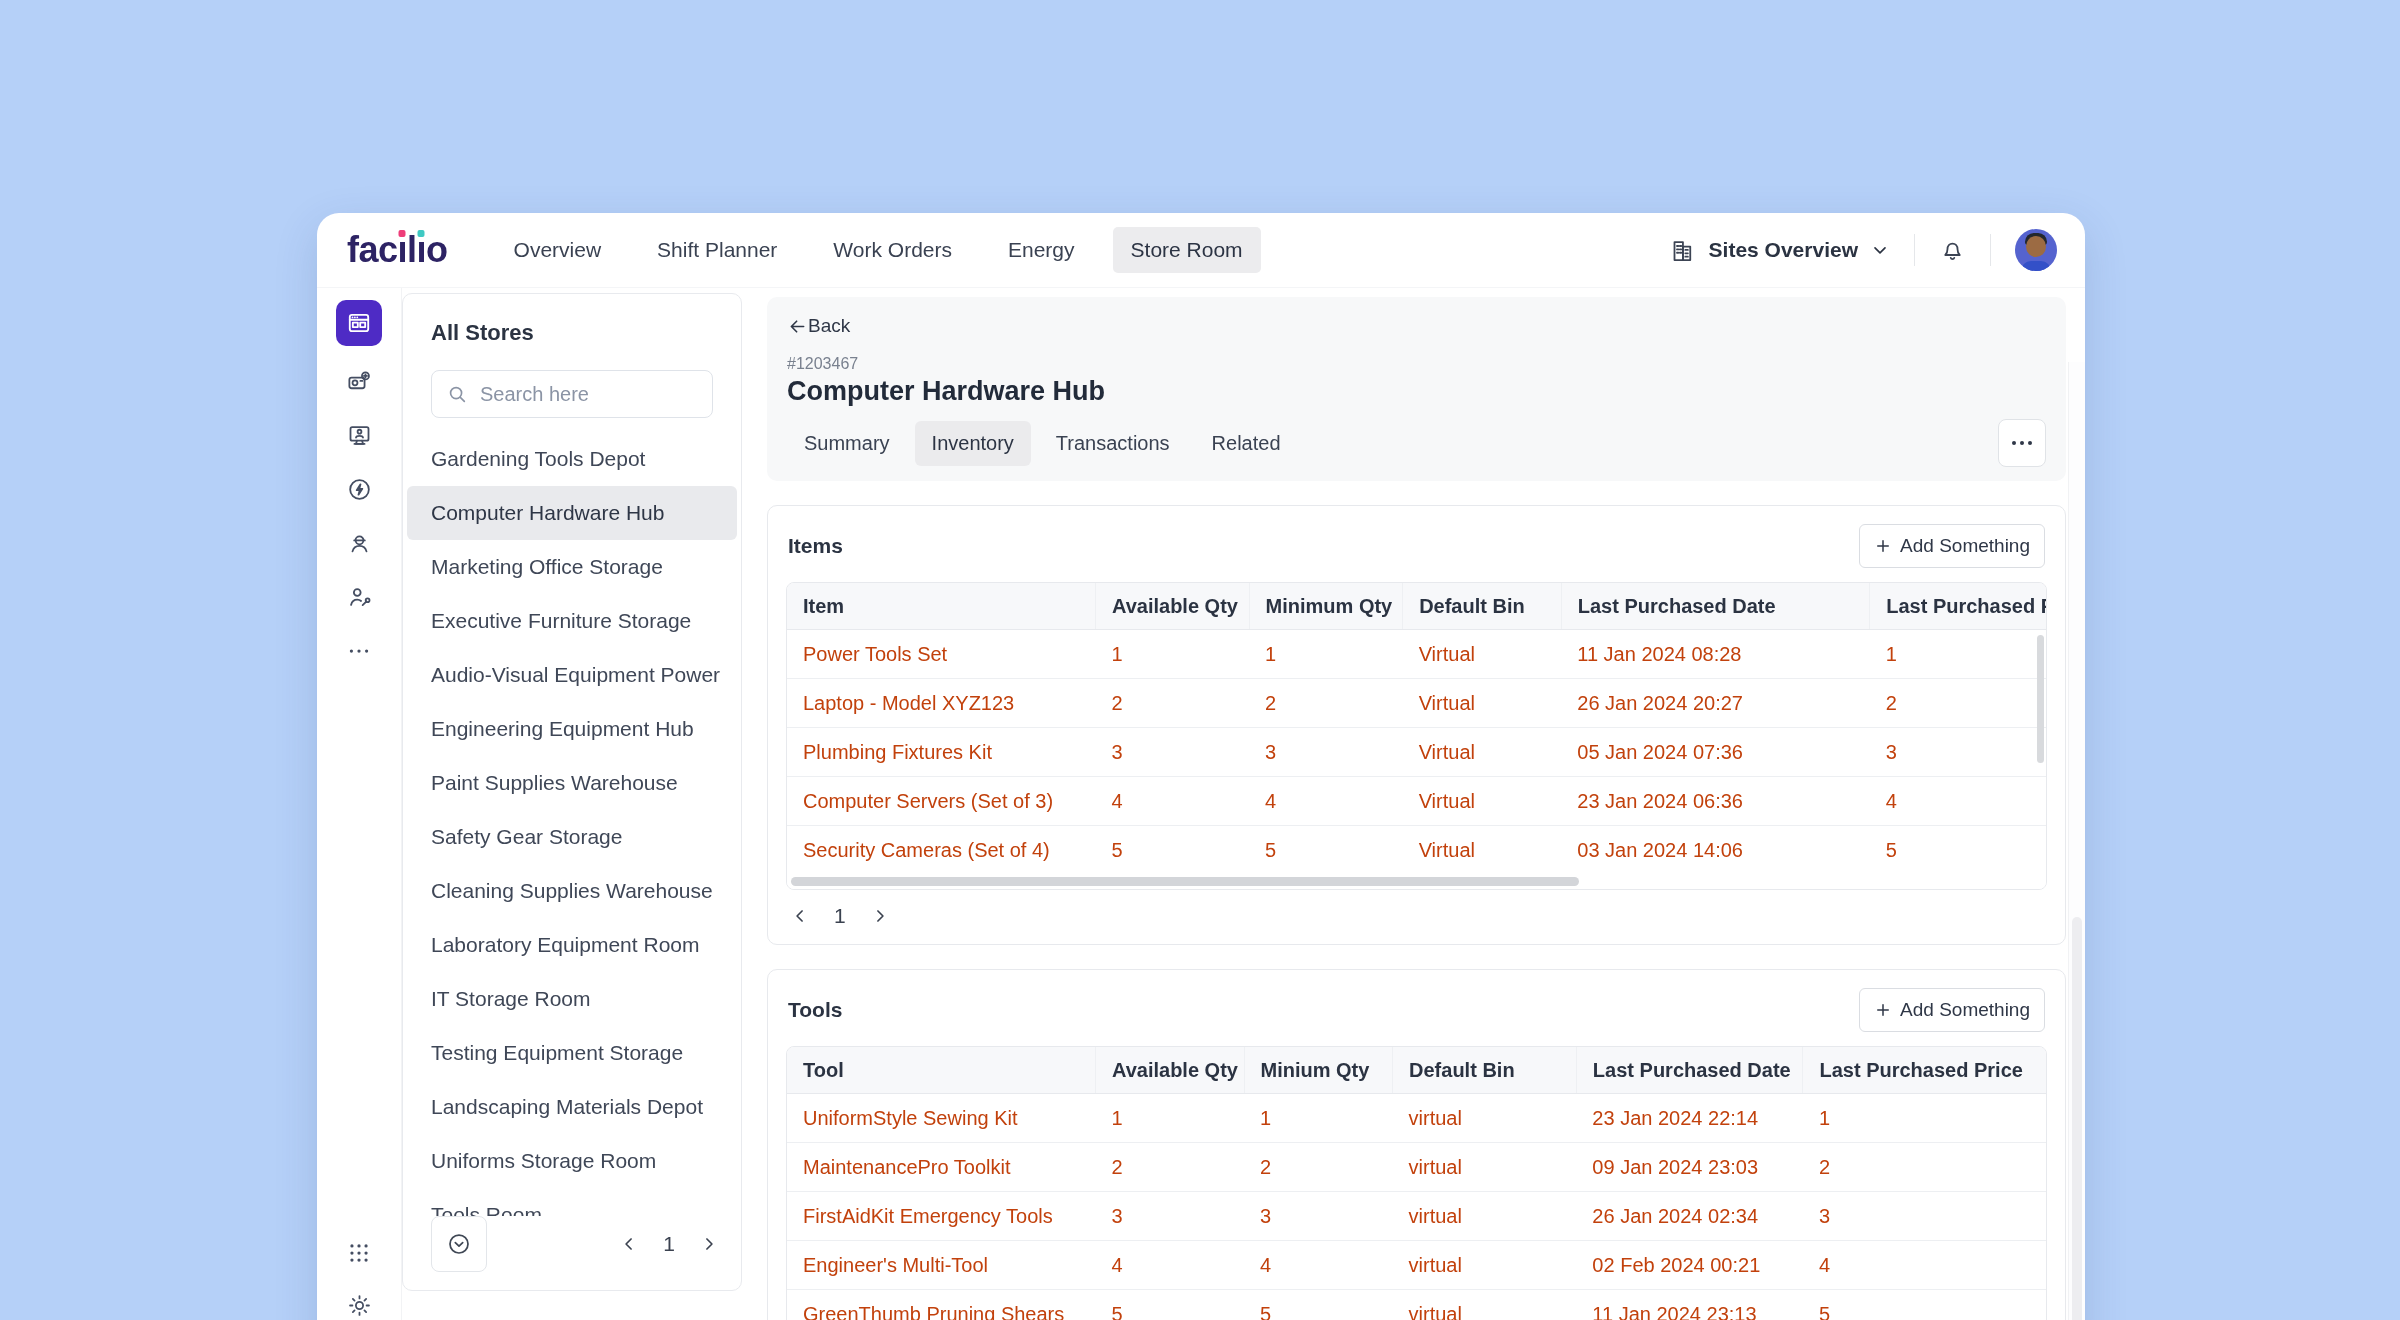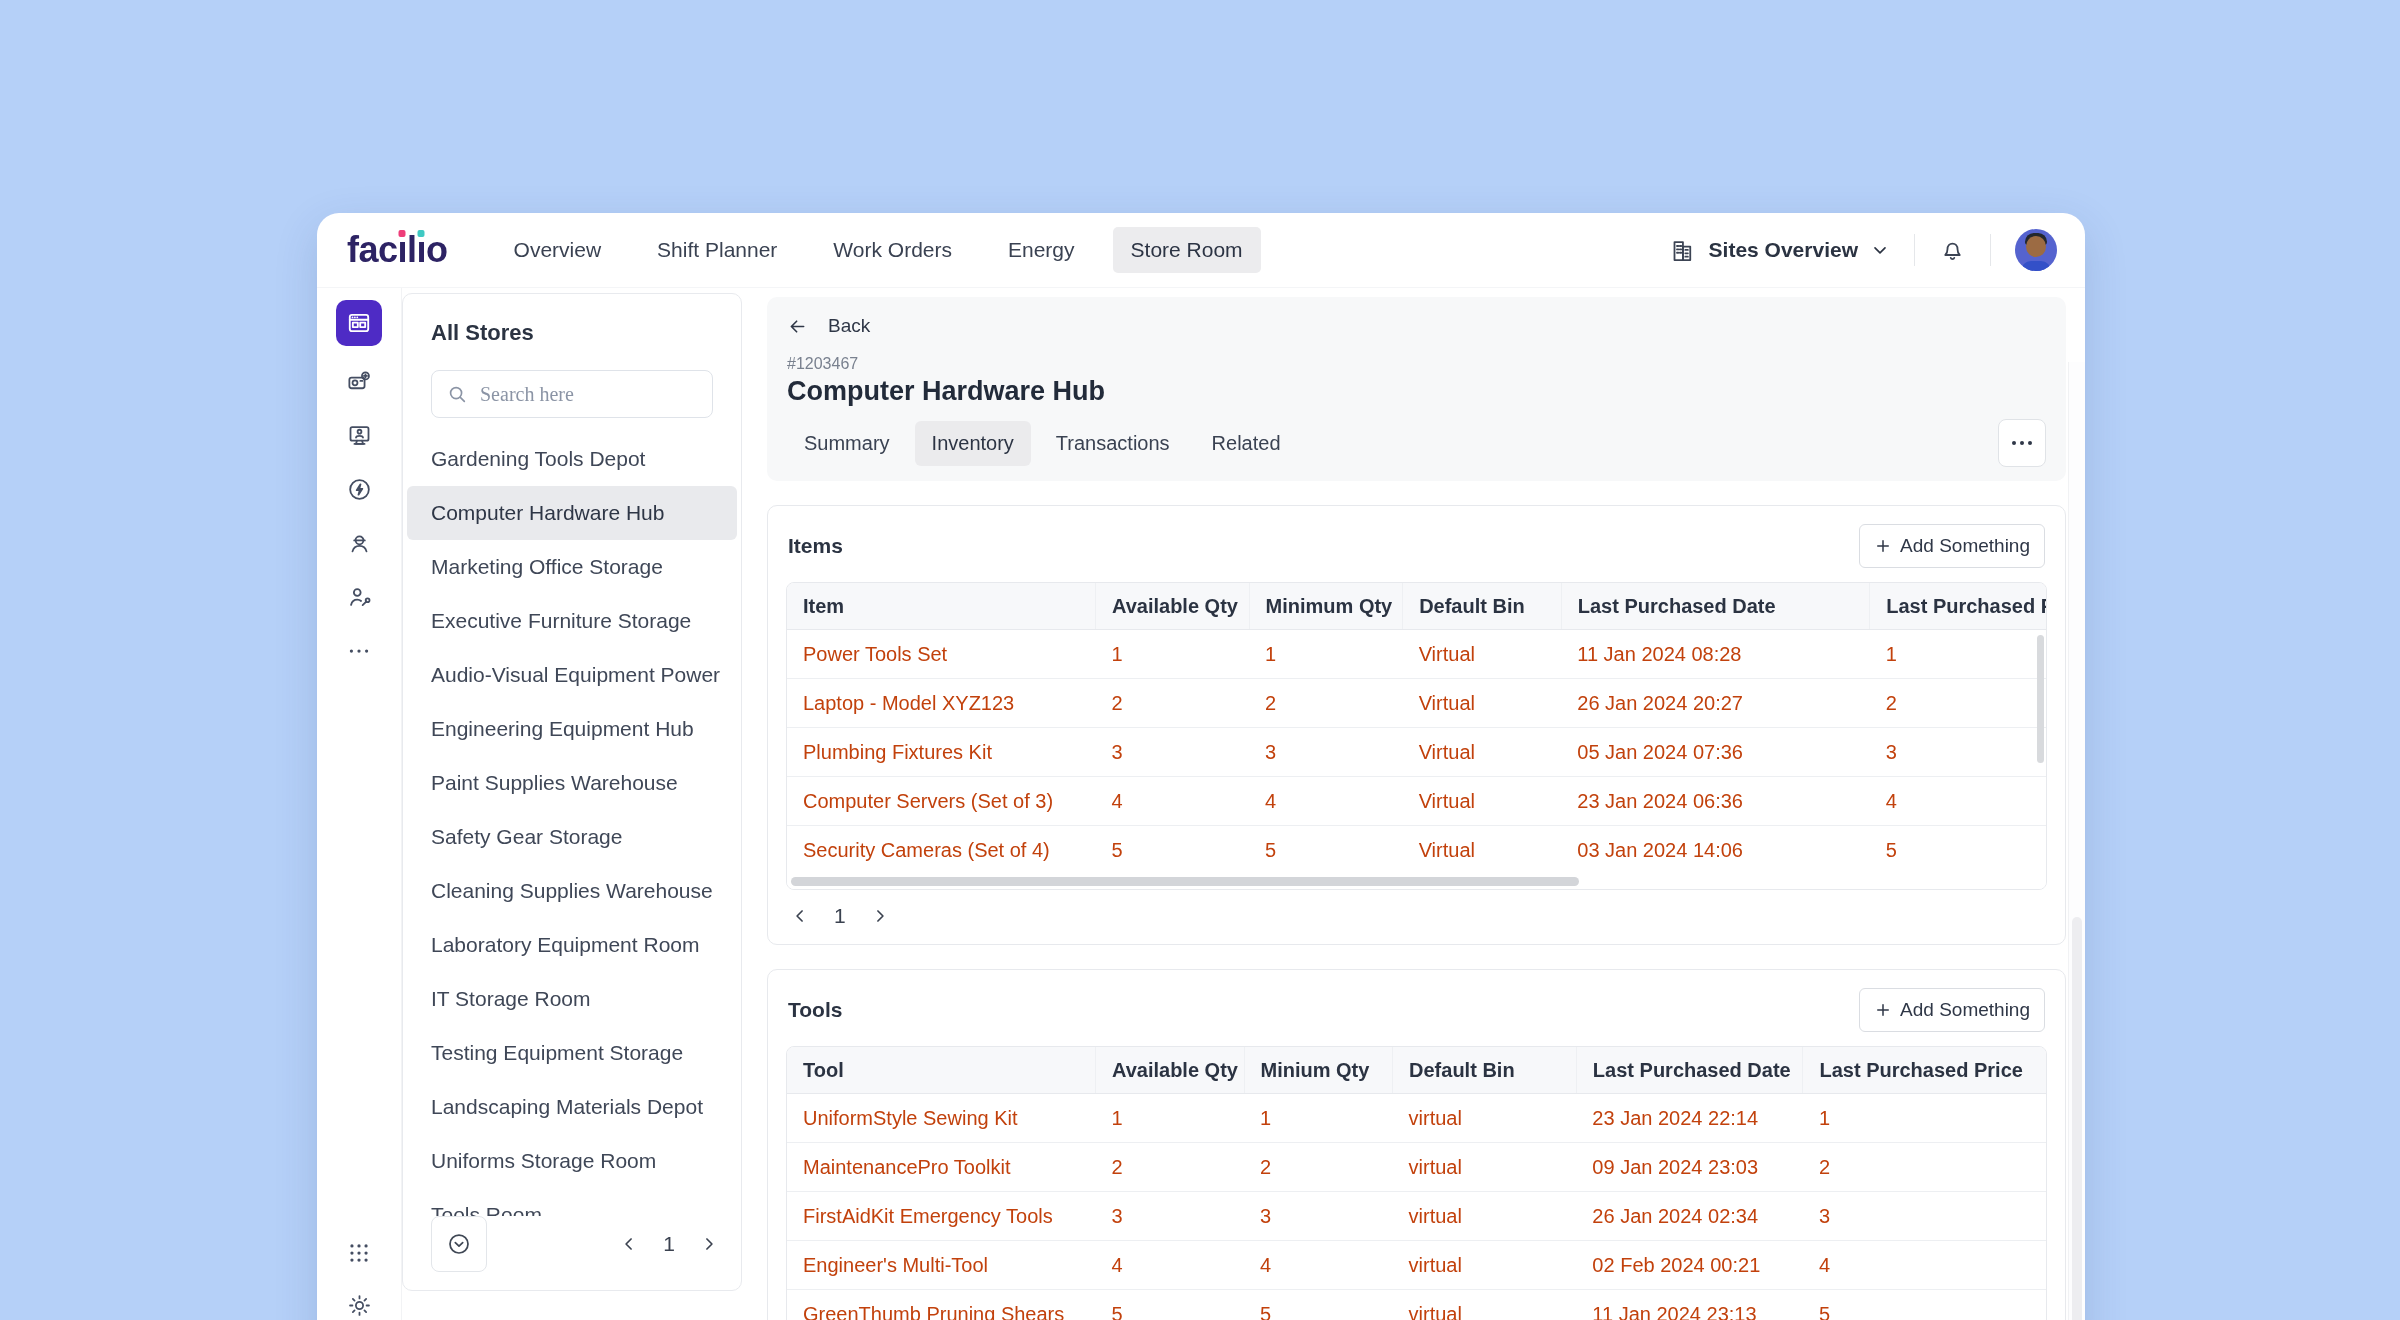--- a/index.html
+++ b/index.html
@@ -43,39 +43,39 @@
   .rail-bottom{position:absolute;bottom:34px;left:0;width:84px;display:flex;flex-direction:column;
                align-items:center;gap:26px;color:#454e62;}
 
   
   .stores-panel{width:340px;flex:0 0 340px;margin-top:5px;height:998px;background:#fff;
                 border:1px solid #e8eaee;border-radius:10px;display:flex;flex-direction:column;box-sizing:border-box;}
   .stores-head{padding:26px 28px 0;}
   .stores-title{font-size:22px;font-weight:700;color:#2b3342;}
   .searchbox{margin-top:24px;height:46px;border:1px solid #dfe3e9;border-radius:8px;
              display:flex;align-items:center;padding:0 14px;gap:10px;color:#8b94a5;}
-  .searchbox input{border:none;outline:none;flex:1;font-size:20px;font-family:Liberation Serif, serif;color:#3a4254;background:transparent;}
+  .searchbox input{border:none;outline:none;flex:1;font-size:20px;font-family:Liberation Sans, sans-serif;color:#3a4254;background:transparent;}
   .searchbox input::placeholder{color:#8b94a5;}
   .store-list{flex:1;margin-top:14px;padding:0 4px;overflow:hidden;}
   .store-item{height:54px;display:flex;align-items:center;padding:0 24px;font-size:21px;
               color:#3f4757;border-radius:6px;cursor:pointer;white-space:nowrap;}
   .store-item.selected{background:#e9eaed;color:#2e3646;}
   .stores-footer{display:flex;align-items:center;justify-content:space-between;
                  padding:0 22px 18px 28px;}
   .collapse-btn{width:54px;height:54px;border:1px solid #e3e6ea;border-radius:8px;background:#fff;
                 display:flex;align-items:center;justify-content:center;color:#3f4754;cursor:pointer;}
   .pager{display:flex;align-items:center;gap:24px;color:#3b4250;}
   .pager .num{font-size:21px;}
   .pager .chev{cursor:pointer;display:flex;align-items:center;}
 
   
   .main{flex:1;min-width:0;padding:9px 19px 0 25px;position:relative;}
 
   .header-card{background:#f7f8f9;border-radius:10px;padding:18px 20px 14px;position:relative;}
-  .back-row{display:flex;align-items:center;gap:20px;color:#2f3747;font-size:19px;cursor:pointer;width:max-content;}
+  .back-row{display:flex;align-items:center;gap:0;color:#2f3747;font-size:19px;cursor:pointer;width:max-content;}
   .rec-id{margin-top:18px;font-size:16px;color:#79818f;}
   .rec-title{margin-top:3px;font-size:27px;font-weight:700;color:#222b3a;}
   .tabs-row{margin-top:12px;display:flex;align-items:center;gap:8px;justify-content:space-between;}
   .tab{font-size:20px;color:#3a4252;padding:11px 17px;border-radius:6px;cursor:pointer;}
   .tab.active{background:#ebebed;color:#2c3444;}
   .more-btn{margin-left:auto;width:46px;height:46px;background:#fff;border:1px solid #e0e3e7;border-radius:8px;
             display:flex;align-items:center;justify-content:center;gap:4px;cursor:pointer;}
   .more-btn i{width:4px;height:4px;border-radius:50%;background:#2f3747;display:block;}
 
   .card{margin-top:24px;background:#fff;border:1px solid #e7e9ed;border-radius:10px;

